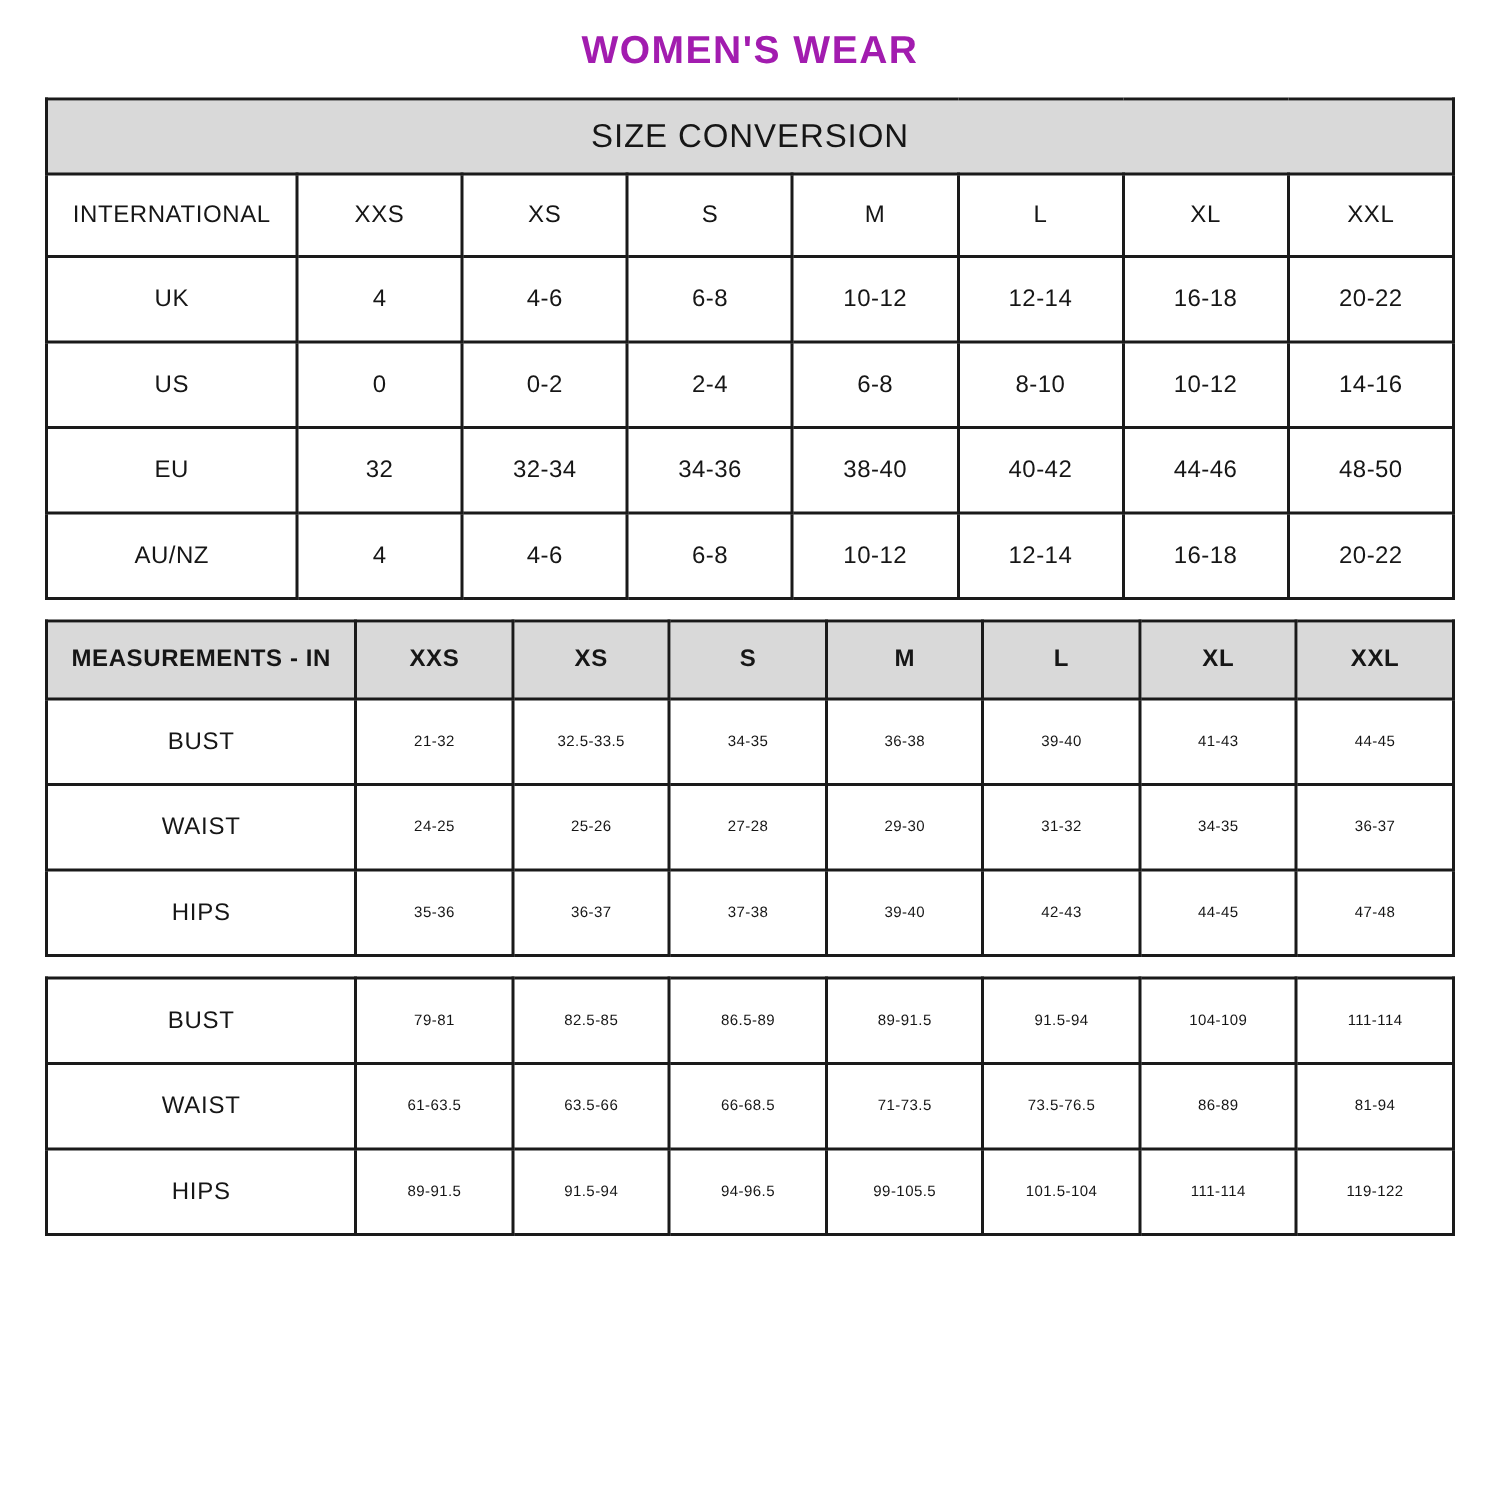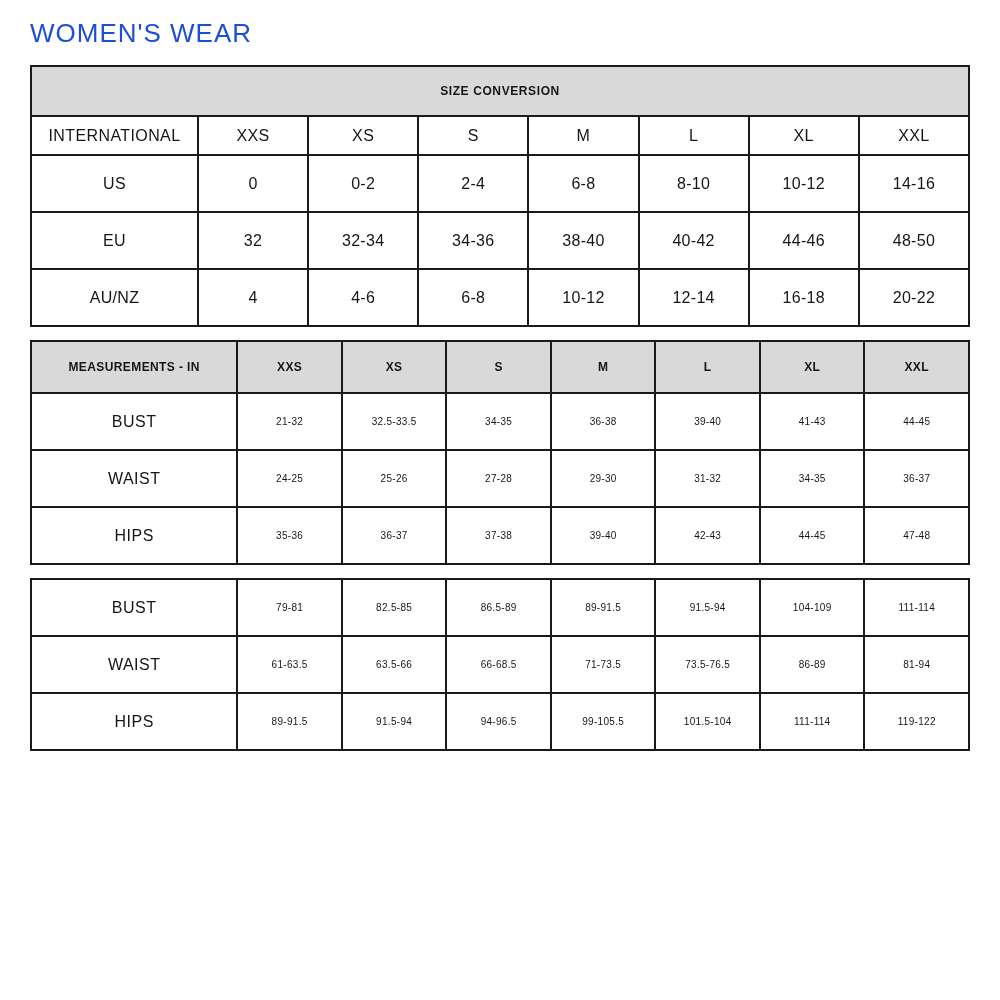--- a/index.html
+++ b/index.html
@@ -10,67 +10,67 @@
     width: 1000px;
     font-family: "Liberation Sans", "DejaVu Sans", sans-serif;
     color: #161616;
   }
   .page {
     width: 1000px;
     height: 1000px;
     padding: 12px 30px 10px 30px;
   }
   .page-title {
-    text-align: left;
+    text-align: center;
     font-size: 26px;
-    font-weight: 400;
+    font-weight: 700;
     letter-spacing: 1px;
     margin: 6px 0 16px 0;
-    color: #1d4ed8;
+    color: #a21caf;
   }
   table {
     width: 100%;
     border-collapse: collapse;
     table-layout: fixed;
     margin-bottom: 13px;
   }
   td {
     border: 2px solid #1a1a1a;
     text-align: center;
     vertical-align: middle;
     padding: 0 4px;
     overflow: hidden;
   }
   
   .size-table .table-title td {
     background: #d9d9d9;
     height: 50px;
-    font-size: 12px;
-    font-weight: 700;
+    font-size: 22px;
+    font-weight: 400;
     letter-spacing: 0.6px;
   }
   .size-table .col-header td {
-    height: 39px;
+    height: 55px;
     font-size: 16px;
     font-weight: 500;
     letter-spacing: 0.4px;
     background: #ffffff;
   }
   .size-table .data-row td {
     height: 57px;
     font-size: 16px;
     font-weight: 500;
     letter-spacing: 0.3px;
     background: #ffffff;
   }
   
   .meas-table .col-header td {
     background: #d9d9d9;
     height: 52px;
-    font-size: 12px;
+    font-size: 16px;
     font-weight: 700;
     letter-spacing: 0.4px;
   }
   .meas-table .data-row td {
     height: 57px;
     font-size: 10px;
     font-weight: 500;
     letter-spacing: 0.3px;
     background: #ffffff;
   }
@@ -103,20 +103,30 @@
         </tr>
         <tr class="col-header">
           <td class="first">INTERNATIONAL</td>
           <td>XXS</td>
           <td>XS</td>
           <td>S</td>
           <td>M</td>
           <td>L</td>
           <td>XL</td>
           <td>XXL</td>
+        </tr>
+        <tr class="data-row">
+          <td class="first">UK</td>
+          <td>4</td>
+          <td>4-6</td>
+          <td>6-8</td>
+          <td>10-12</td>
+          <td>12-14</td>
+          <td>16-18</td>
+          <td>20-22</td>
         </tr>
         <tr class="data-row">
           <td class="first">US</td>
           <td>0</td>
           <td>0-2</td>
           <td>2-4</td>
           <td>6-8</td>
           <td>8-10</td>
           <td>10-12</td>
           <td>14-16</td>

